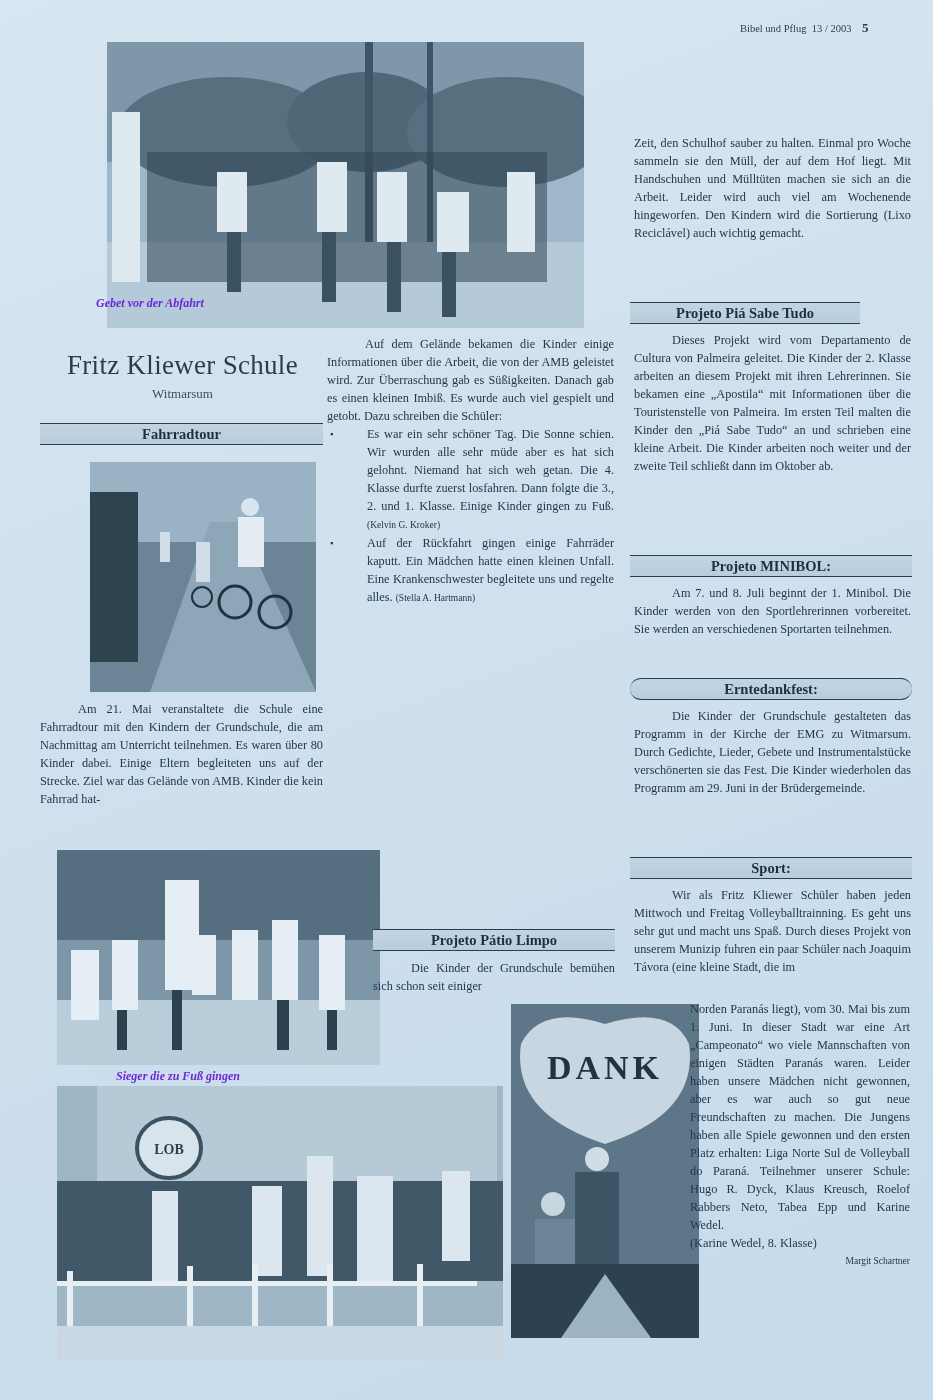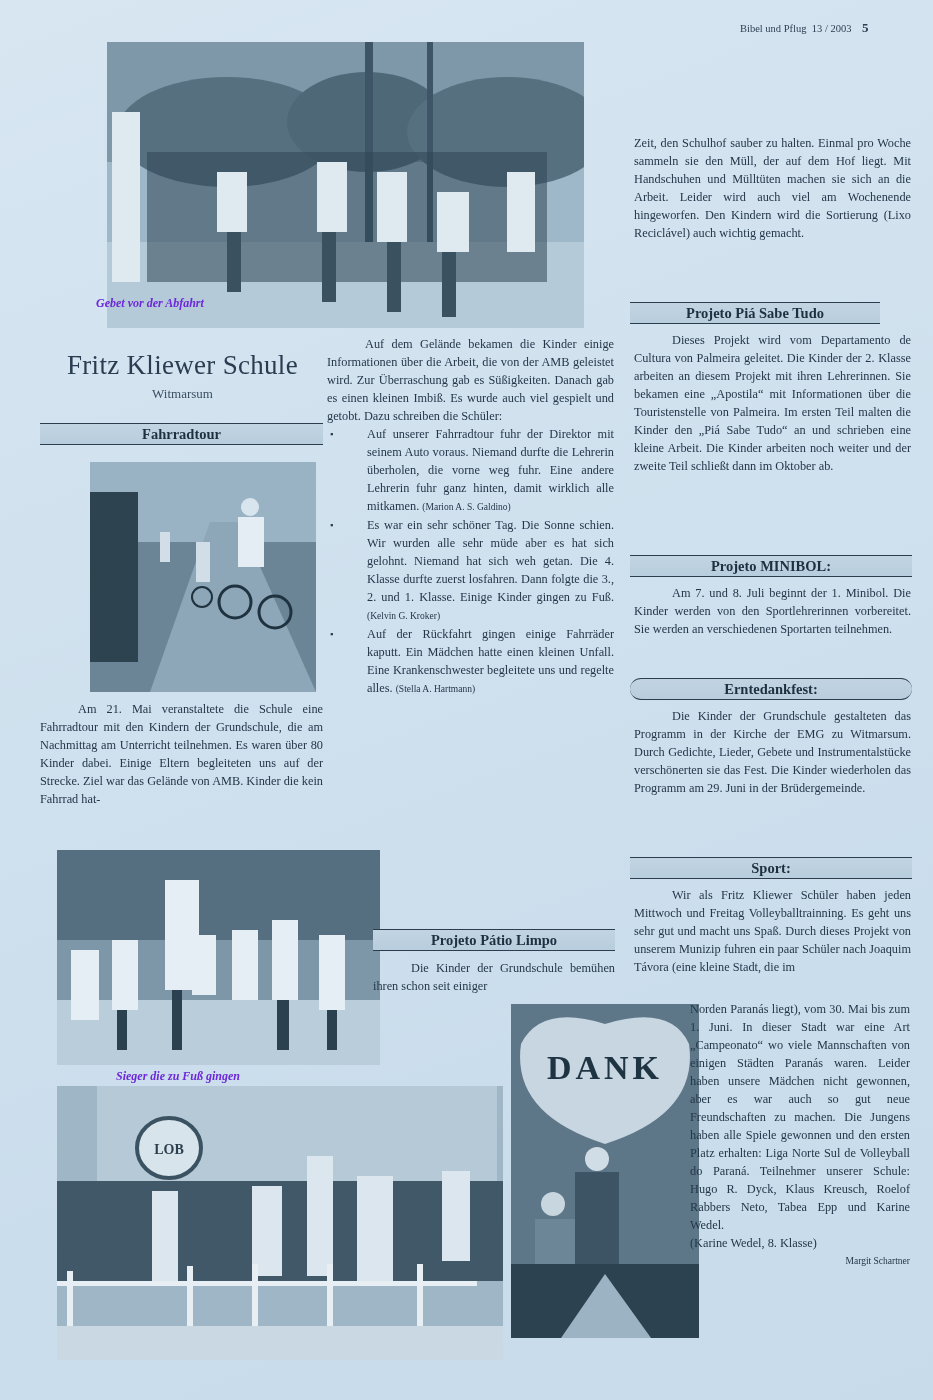--- a/index.html
+++ b/index.html
@@ -147,50 +147,49 @@
       <rect x="270" y="178" width="6" height="90"></rect>
       <rect x="360" y="178" width="6" height="90"></rect>
     </g>
     <rect y="240" width="446" height="34" fill="#c9d8e3"></rect>
   </svg>
 </div>
 
 <div class="col" style="left:327px; top:335px; width:287px;">
   <p>Auf dem Gelände bekamen die Kinder einige Informationen über die Arbeit, die von der AMB geleistet wird. Zur Überraschung gab es Süßigkeiten. Danach gab es einen kleinen Imbiß. Es wurde auch viel gespielt und getobt. Dazu schreiben die Schüler:</p>
   <ul class="bullets">
-    <li><span>Auf unserer Fahrradtour fuhr der Direktor mit seinem Auto voraus. Niemand durfte die Lehrerin überholen, die vorne weg fuhr. Eine andere Lehrerin fuhr ganz hinten, damit wirklich alle mitkamen.</span> <span class="small">(Marion A. S. Galdino)</span></li>
     <li><span>Es war ein sehr schöner Tag. Die Sonne schien. Wir wurden alle sehr müde aber es hat sich gelohnt. Niemand hat sich weh getan. Die 4. Klasse durfte zuerst losfahren. Dann folgte die 3., 2. und 1. Klasse. Einige Kinder gingen zu Fuß.</span> <span class="small">(Kelvin G. Kroker)</span></li>
     <li><span>Auf der Rückfahrt gingen einige Fahrräder kaputt. Ein Mädchen hatte einen kleinen Unfall. Eine Krankenschwester begleitete uns und regelte alles.</span> <span class="small">(Stella A. Hartmann)</span></li>
   </ul>
 </div>
 
 <div class="sec-head" style="left:373px; top:929px; width:242px;">Projeto Pátio Limpo</div>
 <div class="col" style="left:373px; top:959px; width:242px;">
-  <p>Die Kinder der Grundschule bemühen ihren schon seit einiger</p>
+  <p>Die Kinder der Grundschule bemühen sich schon seit einiger</p>
 </div>
 
 <div class="photo" style="left:491px; top:1004px; width:188px; height:334px;">
   <svg viewBox="0 0 188 334" preserveAspectRatio="none">
     <rect width="188" height="334" fill="#5e7788"></rect>
     <path d="M10,40 Q30,0 94,20 Q160,0 178,40 Q188,110 94,140 Q0,110 10,40 Z" fill="#c7d6e0"></path>
     <text x="94" y="75" text-anchor="middle" font-family="Liberation Serif, serif" font-weight="bold" font-size="34" fill="#1f3443" letter-spacing="4">DANK</text>
     <circle cx="86" cy="155" r="12" fill="#d0dde6"></circle>
     <rect x="64" y="168" width="44" height="95" fill="#3c5464"></rect>
     <circle cx="42" cy="200" r="12" fill="#c8d6df"></circle>
     <rect x="24" y="215" width="40" height="60" fill="#6d8697"></rect>
     <rect x="0" y="260" width="188" height="74" fill="#2d4250"></rect>
     <path d="M50,334 L94,270 L140,334 Z" fill="#9cb3c3"></path>
   </svg>
 </div>
 
 <div class="col" style="left:634px; top:134px; width:277px;">
   <p class="noindent">Zeit, den Schulhof sauber zu halten. Einmal pro Woche sammeln sie den Müll, der auf dem Hof liegt. Mit Handschuhen und Mülltüten machen sie sich an die Arbeit. Leider wird auch viel am Wochenende hingeworfen. Den Kindern wird die Sortierung (Lixo Reciclável) auch wichtig gemacht.</p>
 </div>
 
-<div class="sec-head" style="left:630px; top:302px; width:250px;">Projeto Piá Sabe Tudo</div>
+<div class="sec-head" style="left:630px; top:302px; width:230px;">Projeto Piá Sabe Tudo</div>
 <div class="col" style="left:634px; top:331px; width:277px;">
   <p>Dieses Projekt wird vom Departamento de Cultura von Palmeira geleitet. Die Kinder der 2. Klasse arbeiten an diesem Projekt mit ihren Lehrerinnen. Sie bekamen eine „Apostila“ mit Informationen über die Touristenstelle von Palmeira. Im ersten Teil malten die Kinder den „Piá Sabe Tudo“ an und schrieben eine kleine Arbeit. Die Kinder arbeiten noch weiter und der zweite Teil schließt dann im Oktober ab.</p>
 </div>
 
 <div class="sec-head" style="left:630px; top:555px; width:282px;">Projeto MINIBOL:</div>
 <div class="col" style="left:634px; top:584px; width:277px;">
   <p>Am 7. und 8. Juli beginnt der 1. Minibol. Die Kinder werden von den Sportlehrerinnen vorbereitet. Sie werden an verschiedenen Sportarten teilnehmen.</p>
 </div>
 
 <div class="sec-head" style="left:630px; top:678px; width:282px;border-radius:11px;">Erntedankfest:</div>

